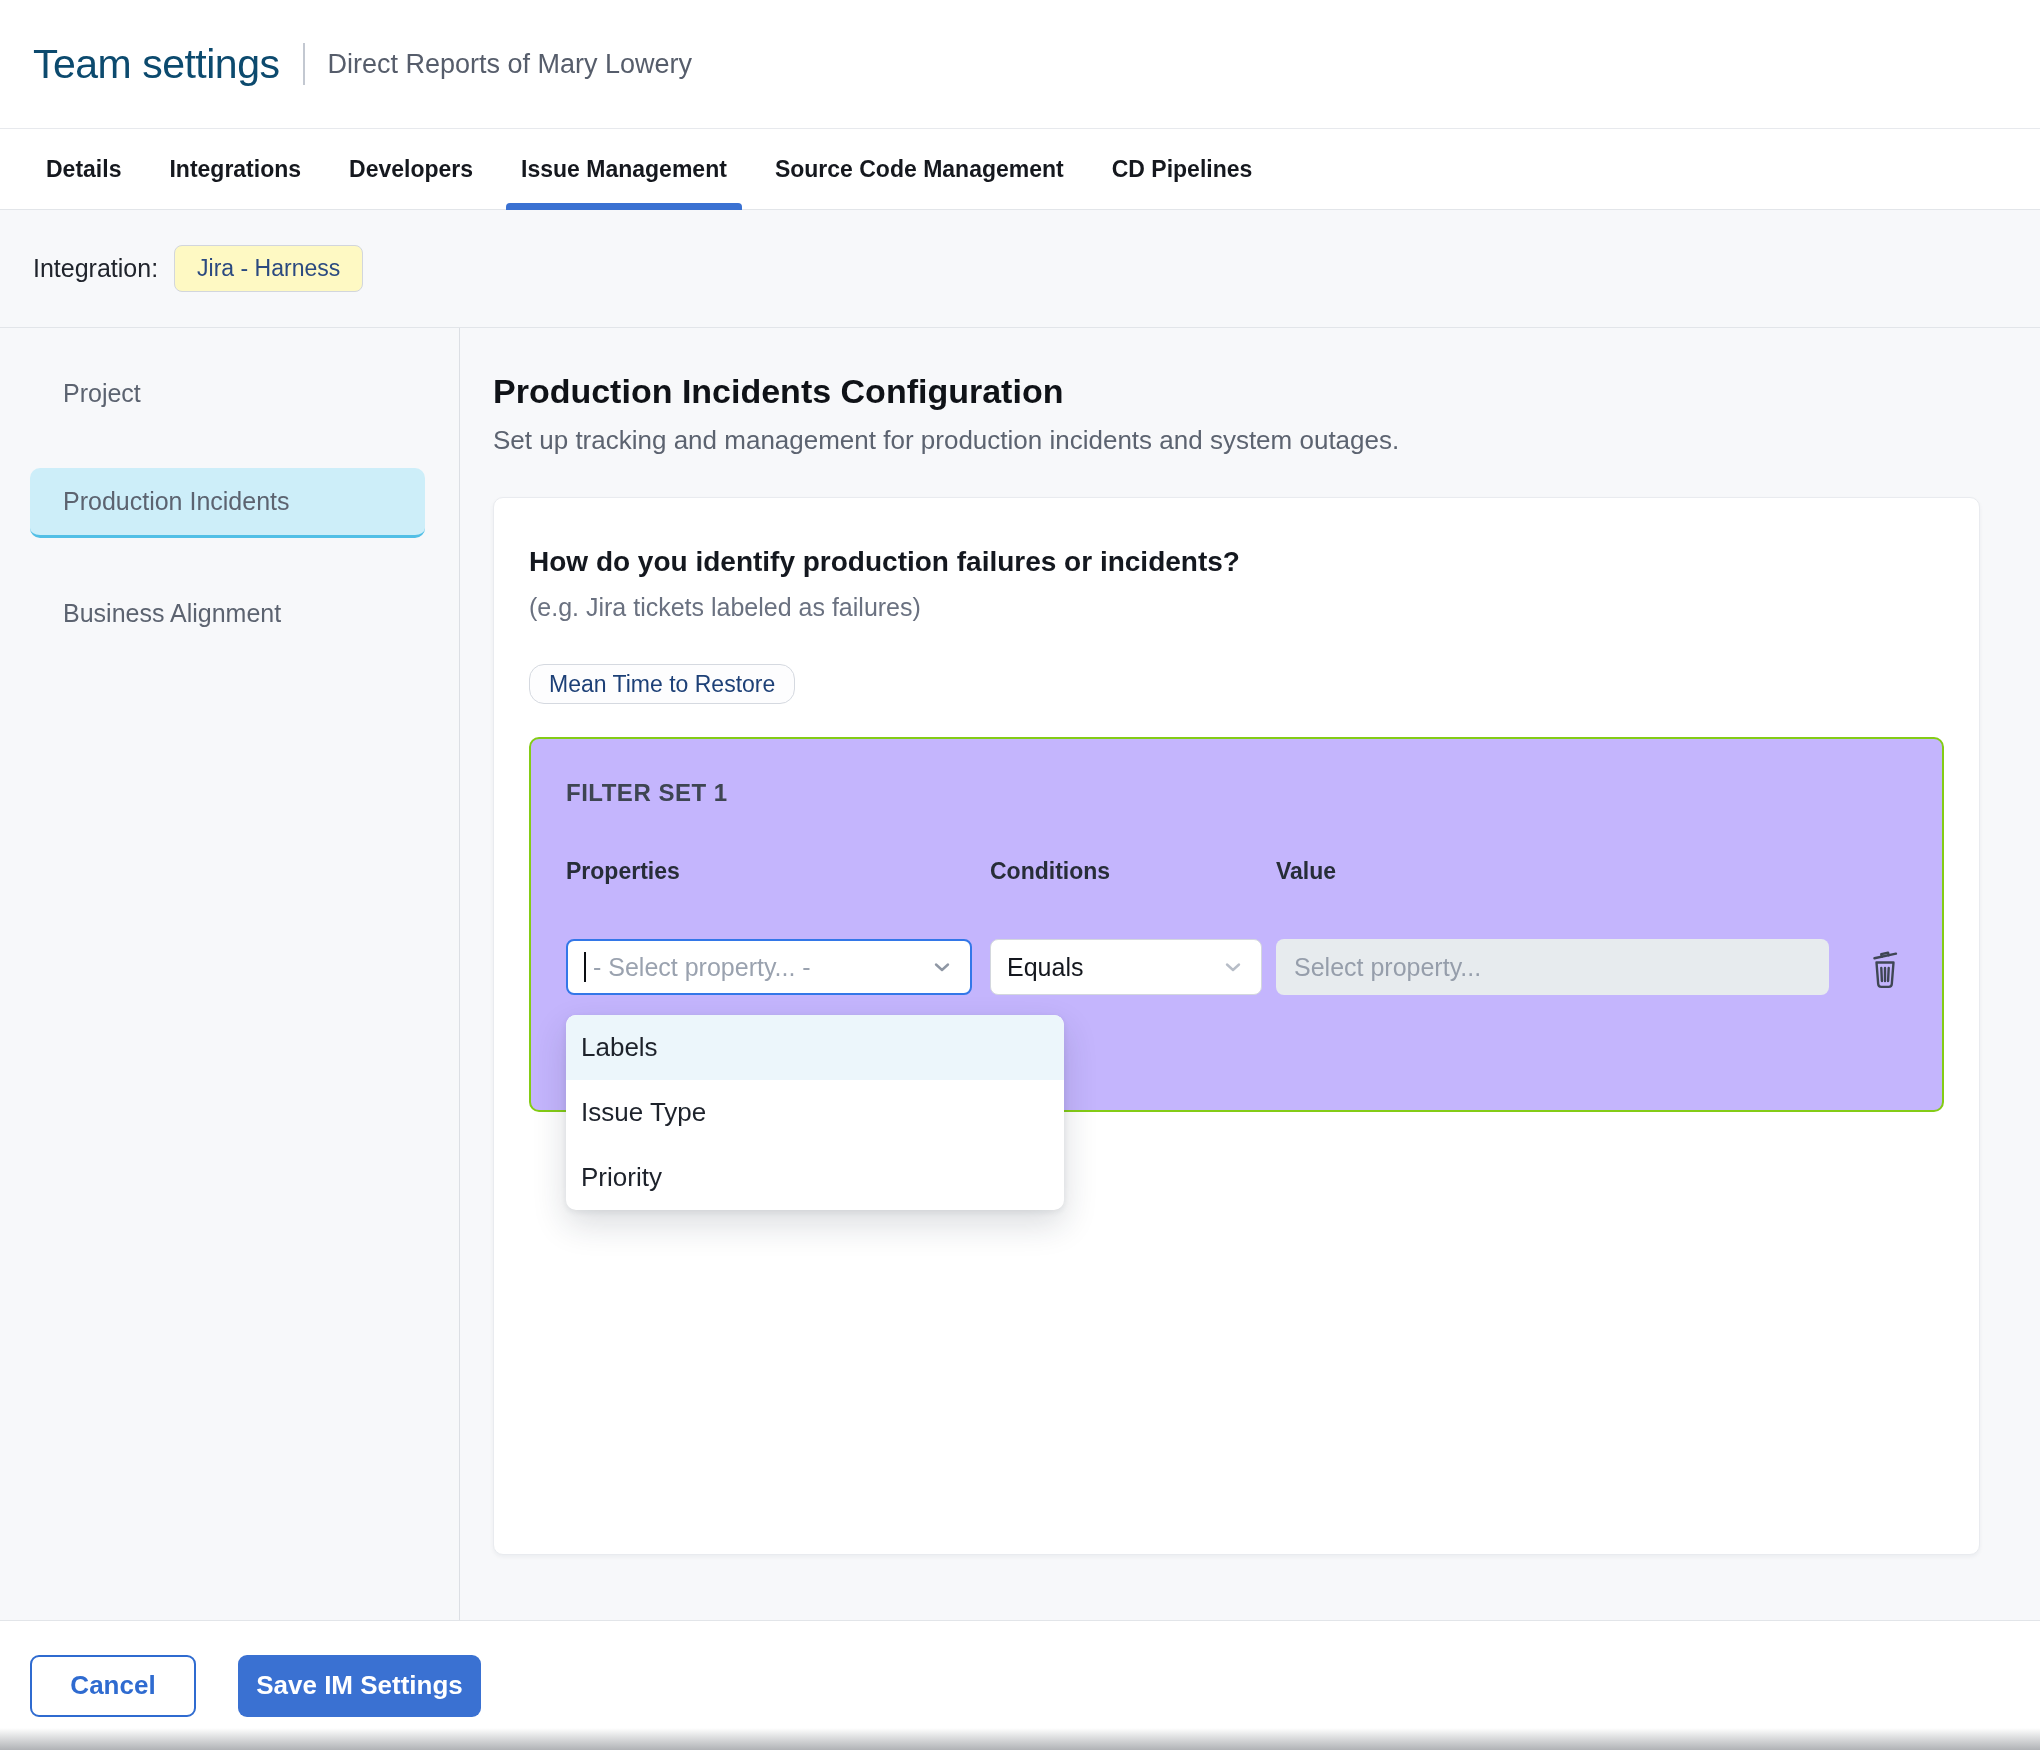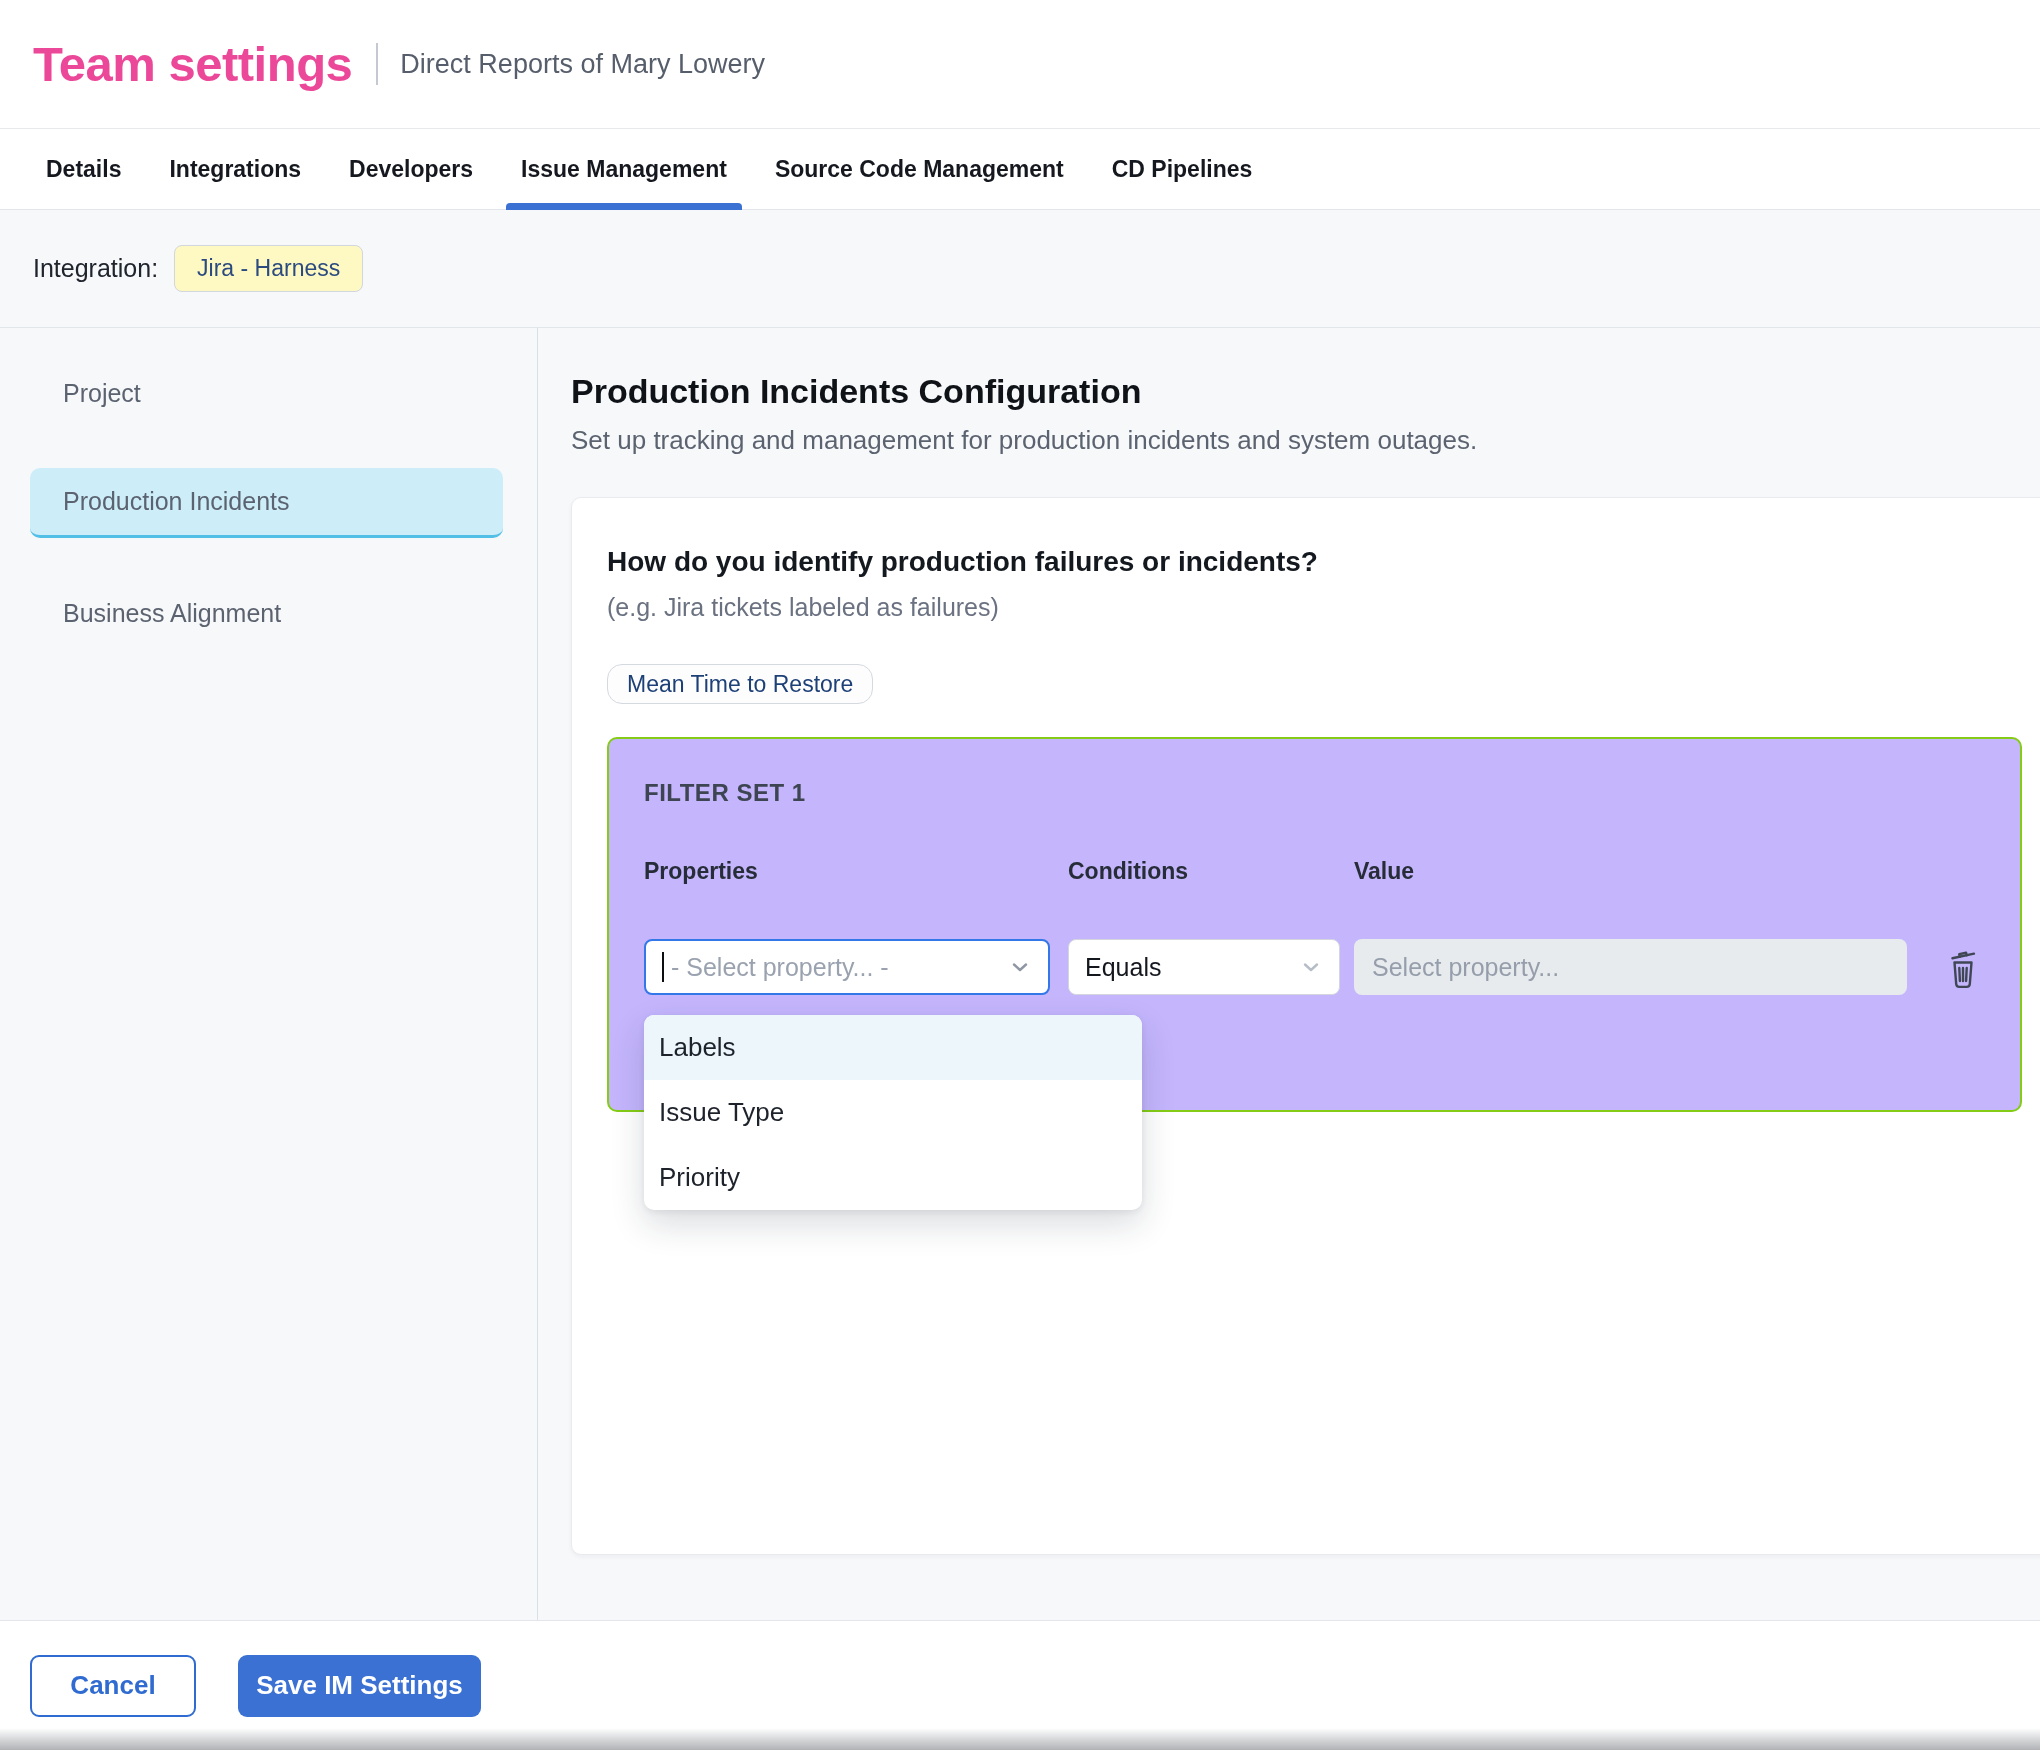--- a/index.html
+++ b/index.html
@@ -6,21 +6,21 @@
   html,body { margin:0; padding:0; }
   body {
     width:2040px; height:1750px;
     font-family:"Liberation Sans","DejaVu Sans",sans-serif;
     background:#ffffff; overflow:hidden;
   }
   .app { width:2040px; height:1750px; display:flex; flex-direction:column; }
 
   
   .page-header { height:128px; display:flex; align-items:center; padding-left:33px; background:#fff; flex:none; }
-  .page-title { font-size:49px; font-weight:bold; color:#ec4899; letter-spacing:-0.5px; }
+  .page-title { font-size:41px; font-weight:normal; color:#0c4a6e; letter-spacing:-0.5px; }
   .title-divider { width:2px; height:42px; background:#c3c8d1; margin:0 22px 0 24px; }
   .page-subtitle { font-size:27px; color:#565d6b; }
 
   
   .tab-bar { height:82px; border-top:1px solid #e7e9ed; border-bottom:1px solid #e2e5e9;
     display:flex; align-items:stretch; padding-left:31px; background:#fff; flex:none; }
   .tab { position:relative; display:flex; align-items:center; padding:0 15px; margin-right:18px;
     font-size:23px; font-weight:bold; color:#15181e; cursor:pointer; white-space:nowrap; }
   .tab .underline { display:none; }
   .tab.active .underline { display:block; position:absolute; left:0; right:0; bottom:-1px;
@@ -28,21 +28,21 @@
 
   
   .integration-row { height:118px; background:#f7f8fa; display:flex; align-items:center;
     padding-left:33px; border-bottom:1px solid #e2e5e9; flex:none; }
   .integration-label { font-size:25px; color:#20242c; }
   .integration-chip { margin-left:16px; padding:9px 22px; border:1px solid #d2d6dd; border-radius:8px;
     background:#fef9c3; font-size:23px; color:#2b4a80; cursor:pointer; }
 
   
   .content { flex:1; display:flex; background:#f7f8fa; min-height:0; }
-  .sidebar { width:538px; flex:none; border-right:1px solid #dcdfe4; padding-top:30px; }
+  .sidebar { width:460px; flex:none; border-right:1px solid #dcdfe4; padding-top:30px; }
   .side-item { margin:0 34px 40px 30px; height:70px; display:flex; align-items:center;
     padding-left:33px; font-size:25px; color:#5c6370; border-radius:10px; cursor:pointer; }
   .side-item.active { background:#cdeef9; border-bottom:3px solid #52bfe6; }
 
   .main { flex:1; padding:43px 66px 0 33px; }
   .main-title { font-size:34px; font-weight:bold; color:#0f1217; line-height:40px; }
   .main-subtitle { margin-top:12px; font-size:26px; color:#5c6370; line-height:34px; }
 
   .card { margin-top:40px; background:#fff; border:1px solid #e9ebef; border-radius:10px;
     box-shadow:0 2px 4px rgba(20,30,50,0.05); height:1058px; padding:47px 35px; position:relative; }

